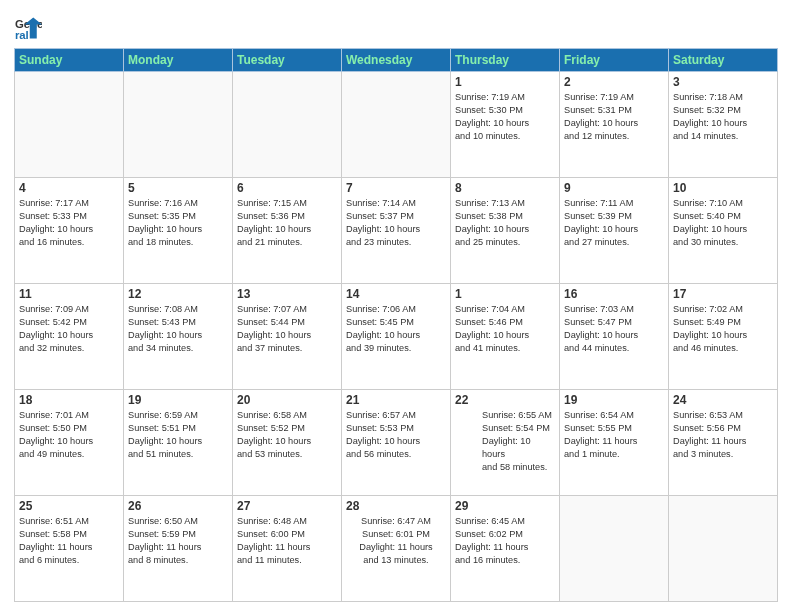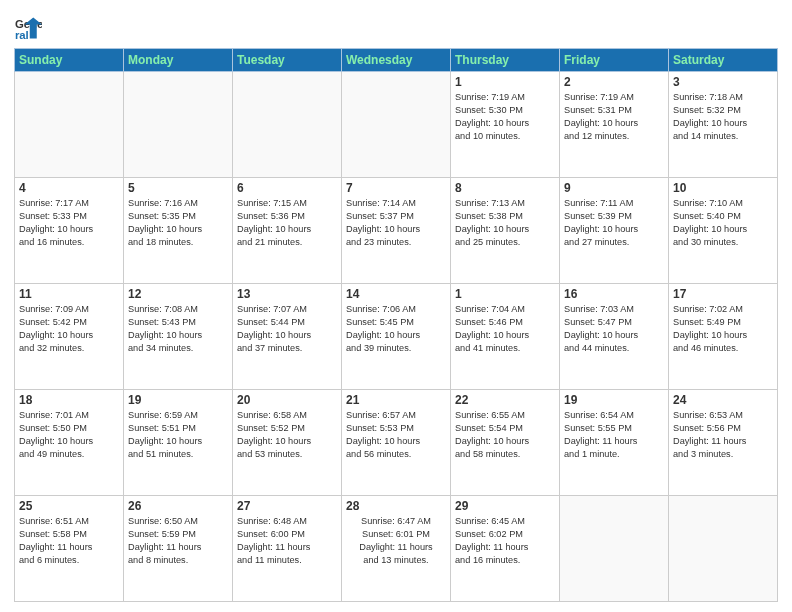--- a/index.html
+++ b/index.html
@@ -274,21 +274,21 @@
           </td>
           <td>
             <span class="day-num">21</span>
             <div class="day-info" style="white-space: pre-line;">Sunrise: 6:57 AM
 Sunset: 5:53 PM
 Daylight: 10 hours
 and 56 minutes.</div>
           </td>
           <td>
             <span class="day-num">22</span>
-            <div class="day-info" style="white-space: pre-line;">Sunrise: 6:55 AM
+            <div class="day-info" style="white-space: pre-line; margin-left: 27px;">Sunrise: 6:55 AM
 Sunset: 5:54 PM
 Daylight: 10 hours
 and 58 minutes.</div>
           </td>
           <td>
             <span class="day-num">19</span>
             <div class="day-info" style="white-space: pre-line;">Sunrise: 6:54 AM
 Sunset: 5:55 PM
 Daylight: 11 hours
 and 1 minute.</div>

